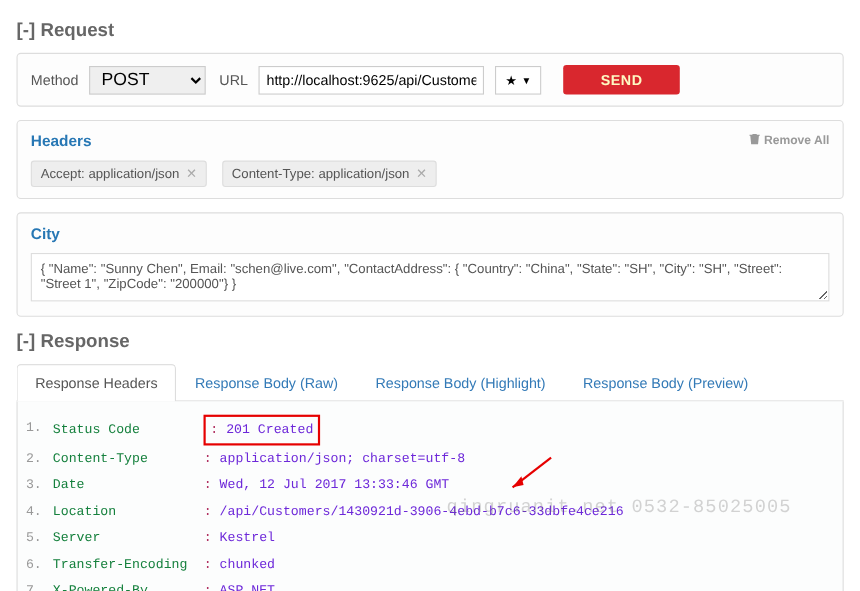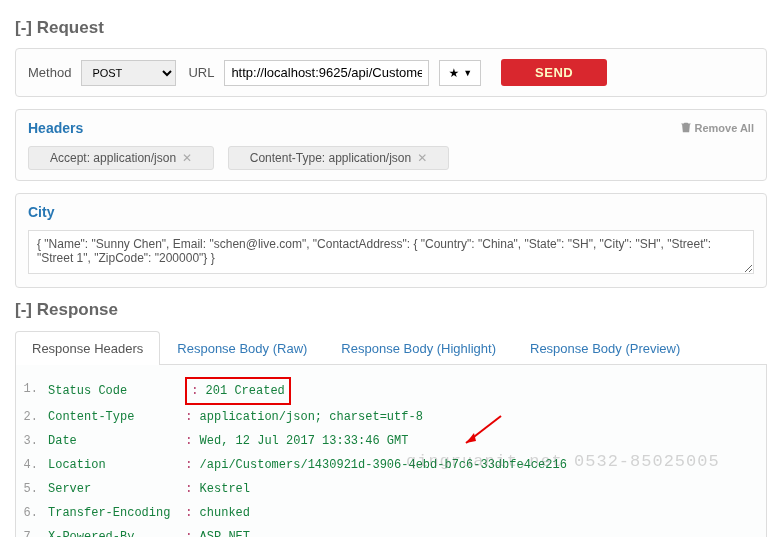--- a/index.html
+++ b/index.html
@@ -2,39 +2,39 @@
 <html><head>
 <meta charset="utf-8">
 <style>
 * { box-sizing: border-box; margin: 0; padding: 0; }
 body { font-family: Arial, sans-serif; font-size: 13px; color: #333; background: #fff; padding: 10px 15px; width: 782px; }
 .section-title { font-weight: bold; color: #666; font-size: 17px; margin: 8px 0 10px 0; }
 .collapse-btn { color: #666; font-weight: bold; cursor: pointer; }
 .panel { border: 1px solid #ddd; border-radius: 4px; padding: 10px 12px; margin-bottom: 12px; background: #fdfdfd; }
 .row1 { display: flex; align-items: center; gap: 10px; }
 .lbl { font-size: 13px; color: #555; }
-select { border: 1px solid #ccc; padding: 0 6px; font-size: 11px; width: 95px; height: 26px; }
+select { border: 1px solid #ccc; padding: 0 6px; font-size: 16px; width: 106px; height: 26px; }
 .url-input { border: 1px solid #ccc; padding: 4px 6px; font-size: 13px; width: 205px; height: 26px; }
 .star-btn { border: 1px solid #ccc; background: #fff; padding: 3px 8px; font-size: 12px; height: 26px; display: inline-flex; align-items: center; gap: 4px; }
 .send-btn { background: #d9272e; color: #fef9c3; border: none; padding: 6px 34px; font-size: 13px; font-weight: bold; border-radius: 3px; letter-spacing: 0.5px; }
 .panel-header { color: #2777b4; font-weight: bold; font-size: 14px; margin-bottom: 10px; display: flex; justify-content: space-between; align-items: center; }
 .remove-all { color: #999; font-size: 11px; font-weight: bold; display: flex; align-items: center; gap: 3px; }
 .trash-icon svg { width: 10px; height: 11px; }
-.tag { display: inline-block; background: #eee; border: 1px solid #ddd; border-radius: 3px; padding: 4px 21px; font-size: 12px; color: #555; margin-right: 10px; }
+.tag { display: inline-block; background: #eee; border: 1px solid #ddd; border-radius: 3px; padding: 4px 8px; font-size: 12px; color: #555; margin-right: 10px; }
 .tag .x { color: #aaa; margin-left: 6px; cursor: pointer; }
 .body-text { width: 100%; border: 1px solid #ddd; padding: 6px 8px; font-size: 12px; font-family: Arial; resize: vertical; min-height: 44px; color: #555; }
 .tabs { border-bottom: 1px solid #ddd; display: flex; }
 .tab { padding: 9px 16px; font-size: 13px; color: #337ab7; border: 1px solid transparent; border-bottom: none; cursor: pointer; position: relative; top: 1px; }
 .tab.active { color: #555; border-color: #ddd; background: #fff; border-radius: 4px 4px 0 0; }
 .resp-body { border: 1px solid #ddd; border-top: none; padding: 12px 10px 12px 6px; background: #fcfdfd; font-family: 'Courier New', monospace; font-size: 12px; line-height: 2.0; position: relative; }
 .resp-line { display: flex; align-items: flex-start; }
 .ln { width: 26px; text-align: right; color: #999; padding-right: 10px; flex-shrink: 0; }
 .hkey { color: #15803d; display: inline-block; min-width: 130px; }
 .hcolon { color: #b03060; }
-.hval { color: #15803d; }
+.hval { color: #6d28d9; }
 .highlight-box { border: 2px solid #e60000; padding: 0 4px; display: inline-block; }
 .arrow { position: absolute; top: 46px; left: 440px; pointer-events: none; }
 .watermark { position: absolute; color: rgba(100,100,100,0.28); font-size: 17px; font-family: 'Courier New', monospace; top: 80px; left: 390px; pointer-events: none; letter-spacing: 1px; }
 </style>
 </head>
 <body>
 
 <div class="section-title">
   <span class="collapse-btn">[-]</span>
   <span>Request</span>

